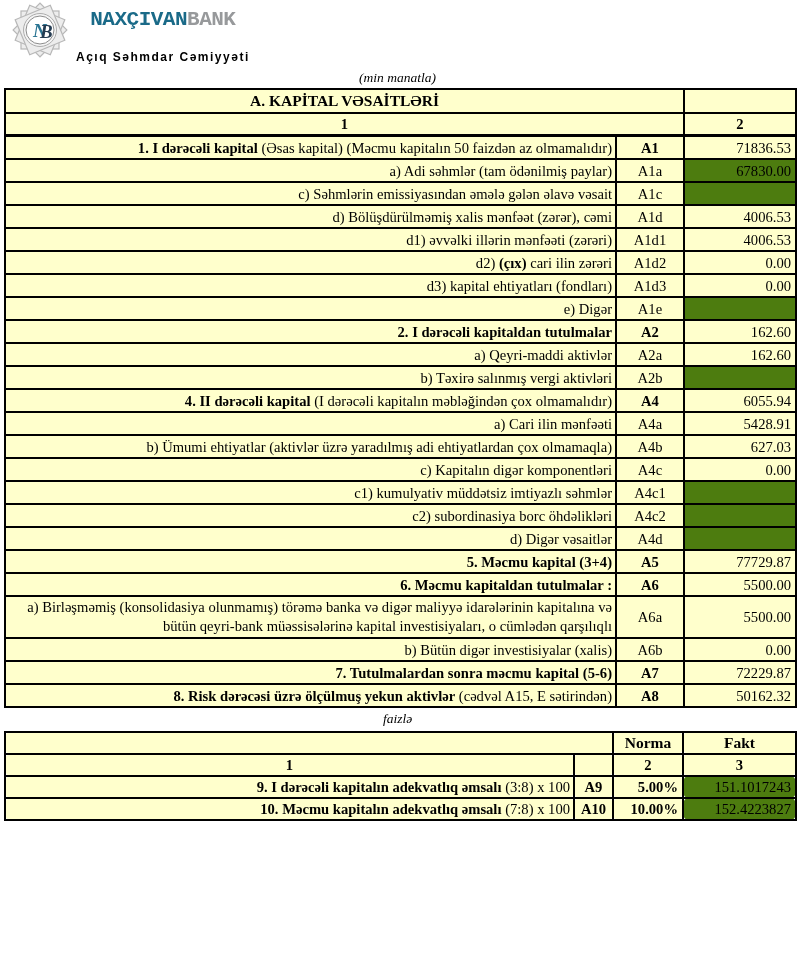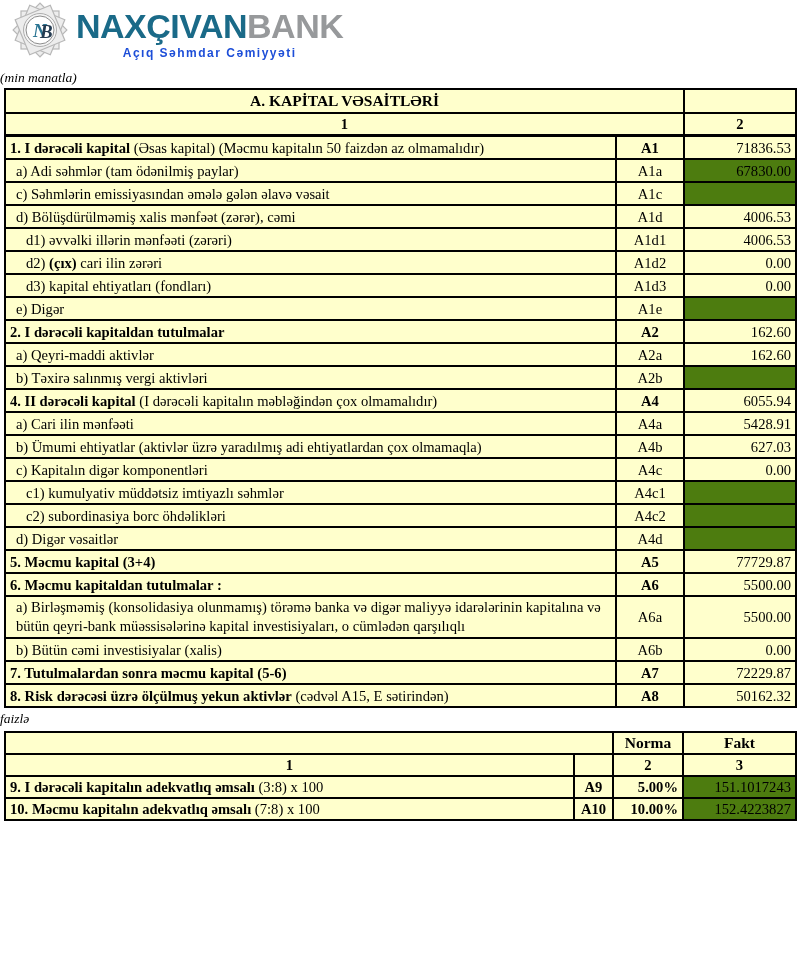--- a/index.html
+++ b/index.html
@@ -9,67 +9,67 @@
     -webkit-font-smoothing:antialiased;
     overflow:hidden;
   }
   .page{position:relative;width:800px;height:959px;}
 
   
   .bank-header{position:relative;height:58px;}
   .logo{position:absolute;left:12px;top:2px;width:56px;height:56px;}
   .brand{position:absolute;left:76px;top:9px;text-align:center;}
   .wordmark{
-    font-family:Liberation Sans, sans-serif;font-weight:bold;
-    font-size:34px;line-height:1;letter-spacing:-0.5px;white-space:nowrap;
+    font-family:Liberation Mono, monospace;font-weight:bold;
+    font-size:21px;line-height:1;letter-spacing:-0.5px;white-space:nowrap;
   }
   .wordmark .primary{color:#1a6a88;}
   .wordmark .secondary{color:#97999b;}
   .brand-sub{
     font-family:"Liberation Sans", sans-serif;font-weight:bold;
-    font-size:12px;color:#1d4ed8;letter-spacing:1.5px;margin-top:3px;
+    font-size:12px;color:#000000;letter-spacing:1.5px;margin-top:20px;
   }
 
   
   .doc-title{
     margin-top:13px;text-align:center;font-weight:bold;
     font-size:19px;line-height:1.45;
   }
   .note{
-    text-align:left;font-style:italic;font-size:13.5px;padding-right:5px;
+    text-align:center;font-style:italic;font-size:13.5px;padding-right:5px;
   }
   .note-top{margin-top:12px;margin-bottom:2px;}
   .note-mid{margin-top:3px;margin-bottom:4px;}
 
   
   table{
     border-collapse:collapse;table-layout:fixed;
     margin-left:4px;width:791px;
   }
   td{
     border:2px solid #000;background:#FFFFCC;
     font-size:14.6px;line-height:20px;height:21px;
     padding:0 3px;overflow:hidden;white-space:nowrap;
   }
   .hdrA td{height:22px;font-weight:bold;text-align:center;font-size:15.5px;}
   .colsrow td{height:18px;font-weight:bold;text-align:center;border-bottom:3px solid #000;}
-  .lbl{text-align:left;}
+  .lbl{text-align:right;}
   .ind0{padding-left:4px;}
   .ind1{padding-left:10px;}
   .ind2{padding-left:20px;}
   .tall{white-space:normal;line-height:19px;height:auto;padding-top:1px;padding-bottom:1px;}
   .b{font-weight:bold;}
   .code{text-align:center;margin-left:22px;}
   .val{text-align:right;padding-right:4px;}
   .white{background:#4d7c0f;margin-top:24px;}
 
   
   .hdrB td{height:22px;font-weight:bold;text-align:center;font-size:15.5px;}
   .colsrowB td{height:18px;font-weight:bold;text-align:center;}
-  #tableB td{height:20px;}
+  #tableB td{height:20px;border-radius:6px;}
 </style>
 </head>
 <body>
 
 <div class="page">
 
   <div class="bank-header">
     <svg class="logo" viewBox="0 0 56 56">
       <g fill="#ededed" stroke="#b7b7b7" stroke-width="1.2">
         <rect x="9" y="9" width="38" height="38"></rect>
@@ -209,21 +209,21 @@
           <td class="lbl ind0"><span class="b">6. Məcmu kapitaldan tutulmalar :</span></td>
           <td class="code b">A6</td>
           <td class="val">5500.00</td>
         </tr>
         <tr>
           <td class="lbl ind1 tall"><span>a)   Birləşməmiş (konsolidasiya olunmamış) törəmə banka və digər maliyyə idarələrinin kapitalına və bütün qeyri-bank müəssisələrinə kapital investisiyaları, o cümlədən qarşılıqlı</span></td>
           <td class="code">A6a</td>
           <td class="val">5500.00</td>
         </tr>
         <tr>
-          <td class="lbl ind1"><span>b)   Bütün cəmi investisiyalar (xalis)</span></td>
+          <td class="lbl ind1"><span>b)   Bütün digər investisiyalar (xalis)</span></td>
           <td class="code">A6b</td>
           <td class="val">0.00</td>
         </tr>
         <tr>
           <td class="lbl ind0"><span class="b">7. Tutulmalardan  sonra məcmu kapital (5-6)</span></td>
           <td class="code b">A7</td>
           <td class="val">72229.87</td>
         </tr>
         <tr>
           <td class="lbl ind0"><span class="b">8. Risk dərəcəsi üzrə ölçülmuş  yekun aktivlər</span><span>  (cədvəl A15, E sətirindən)</span></td>

